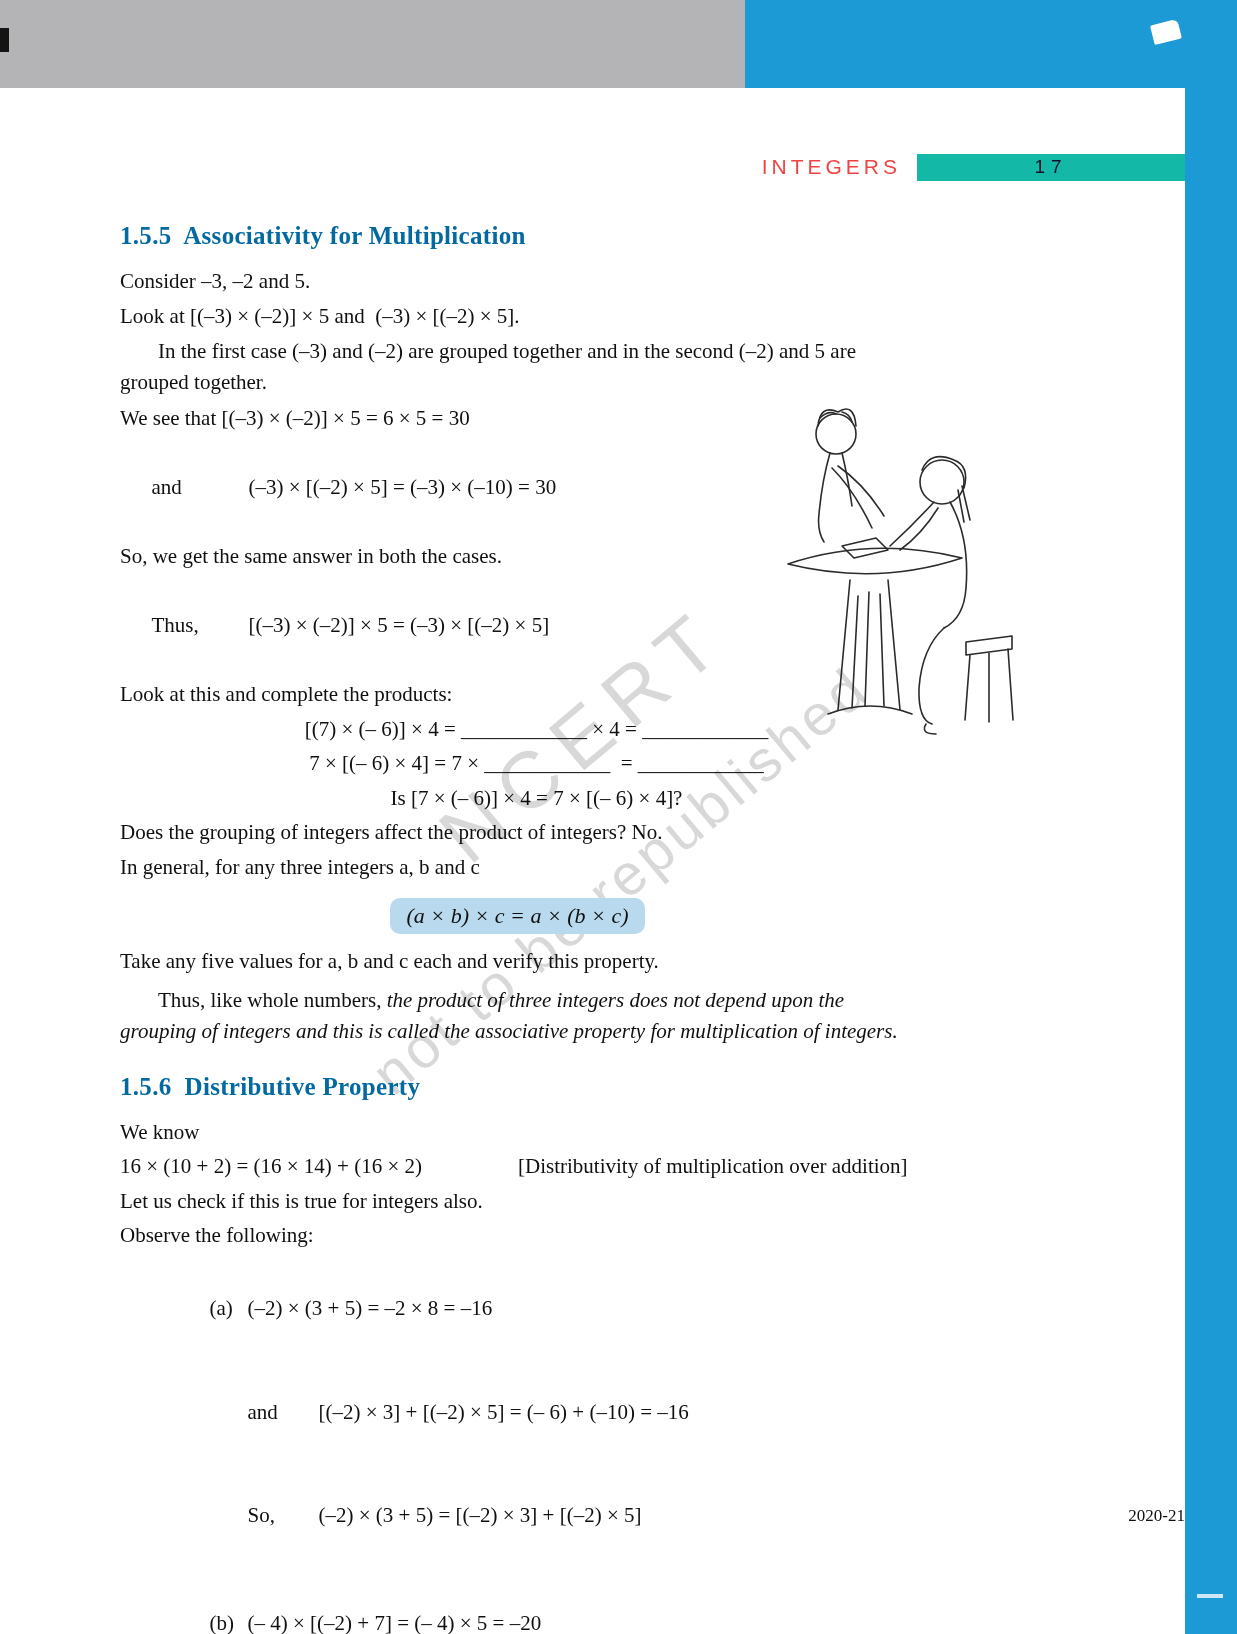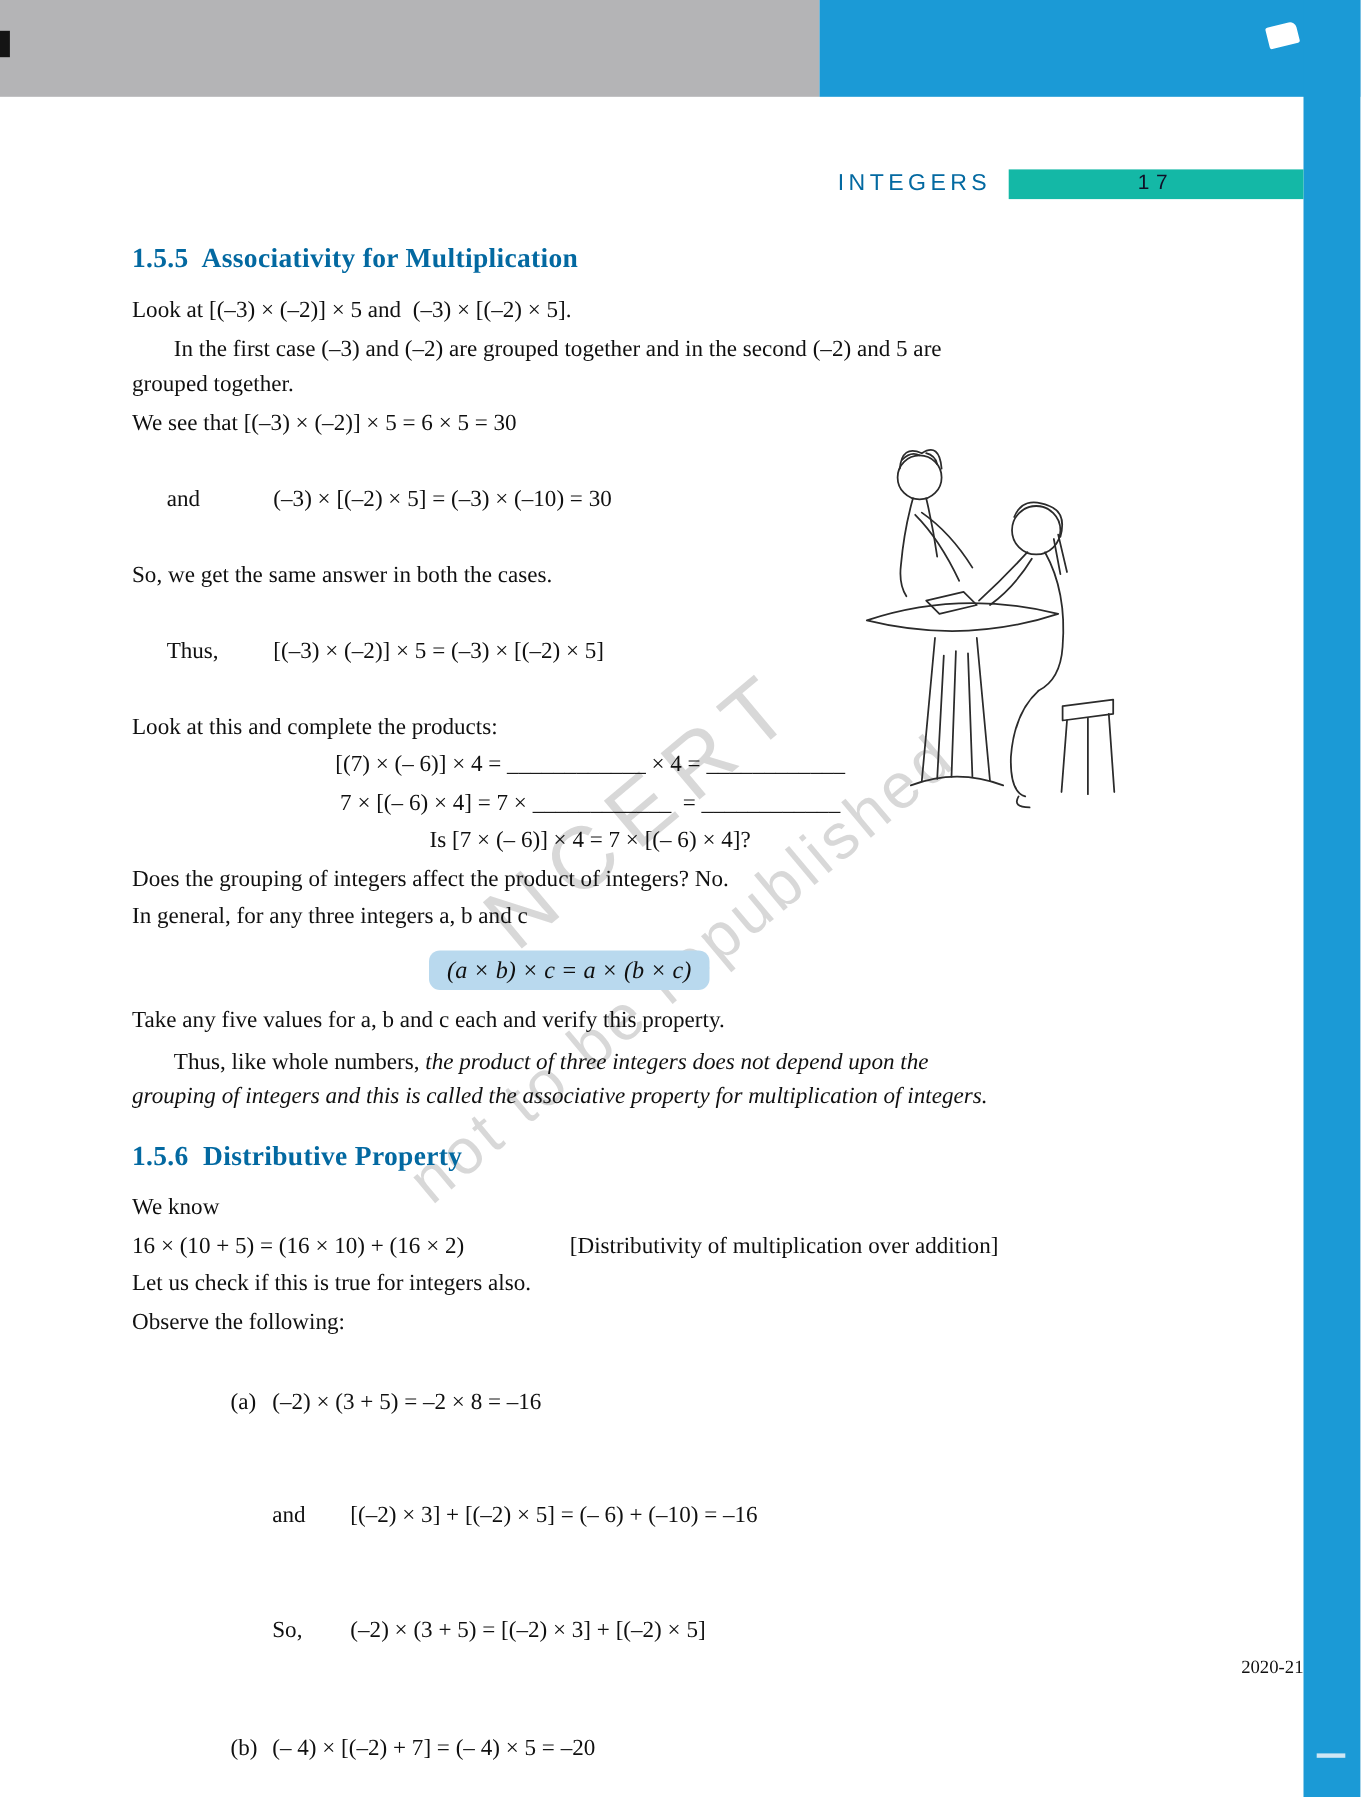--- a/index.html
+++ b/index.html
@@ -19,21 +19,21 @@
   }
   .strip-dash { position:absolute; right:14px; top:1594px; width:26px; height:4px; background:#cfe6f4; }
 
   
   .running-head {
     position:absolute; top:153px; left:0; right:52px; height:28px;
     display:flex; justify-content:flex-end; align-items:center; gap:16px;
   }
   .chapter {
     font-family:"Liberation Sans","DejaVu Sans",sans-serif;
-    color:#0369a1; font-size:21px; letter-spacing:4px;
+    color:#ef4444; font-size:21px; letter-spacing:4px;
   }
   .pagenum-bar {
     width:268px; height:27px; background:#14b8a6; color:#101028;
     display:flex; align-items:center; justify-content:center;
     font-family:"Liberation Sans","DejaVu Sans",sans-serif;
     font-size:19px; letter-spacing:6px;
   }
 
   
   .wm { position:absolute; z-index:0; color:rgba(125,125,125,0.30);
@@ -130,20 +130,21 @@
         <path d="M194 256 L240 250 L240 263 L194 269 Z"></path>
         <path d="M198 269 L193 334 M236 263 L241 334 M217 267 L217 336"></path>
       </g>
     </svg>
   </div>
 
   <div class="content">
 
     <h2 class="sec-heading">1.5.5  Associativity for Multiplication</h2>
 
+    <div class="line">Consider –3, –2 and 5.</div>
     <div class="line">Look at [(–3) × (–2)] × 5 and  (–3) × [(–2) × 5].</div>
     <div class="para indent">In the first case (–3) and (–2) are grouped together and in the second (–2) and 5 are grouped together.</div>
     <div class="line">We see that [(–3) × (–2)] × 5 = 6 × 5 = 30</div>
 
     <div class="line">
       <span class="lab">and</span><span>(–3) × [(–2) × 5] = (–3) × (–10) = 30</span>
     </div>
 
     <div class="line">So, we get the same answer in both the cases.</div>
 
@@ -166,21 +167,21 @@
 
     <div class="para indent" style="margin-top:6px;">
       <span>Thus, like whole numbers, </span><span class="it">the product of three integers does not depend upon the grouping of integers and this is called the associative property for multiplication of integers.</span>
     </div>
 
     <h2 class="sec-heading second">1.5.6  Distributive Property</h2>
 
     <div class="line">We know</div>
 
     <div class="line note-line">
-      <span class="note-formula">16 × (10 + 5) = (16 × 10) + (16 × 2)</span>
+      <span class="note-formula">16 × (10 + 2) = (16 × 14) + (16 × 2)</span>
       <span>[Distributivity of multiplication over addition]</span>
     </div>
 
     <div class="line">Let us check if this is true for integers also.</div>
     <div class="line">Observe the following:</div>
 
     <div class="line item-first">
       <span class="item-lab">(a)</span><span>(–2) × (3 + 5) = –2 × 8 = –16</span>
     </div>
     <div class="line item-sub">

